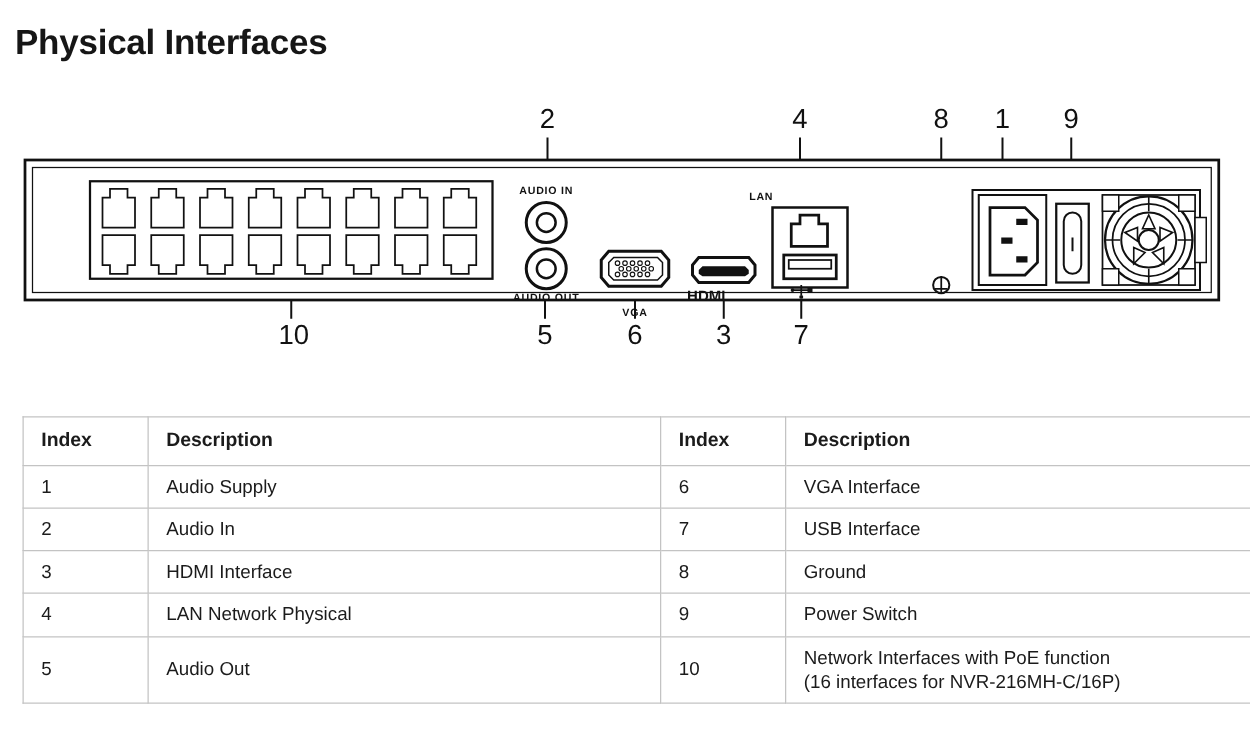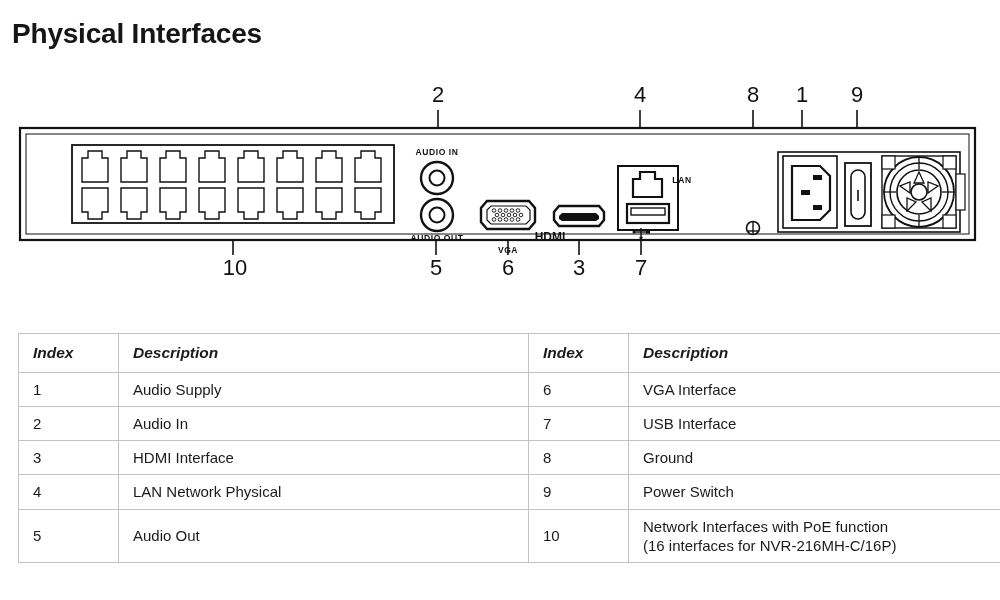--- a/index.html
+++ b/index.html
@@ -82,21 +82,20 @@
     vertical-align: middle;
     color: #1b1b1b;
     font-weight: normal;
     line-height: 1.28;
   }
   #legend-table th {
     font-weight: bold;
     font-size: 15.5px;
     padding-top: 9px;
     padding-bottom: 9px;
-    font-style: italic;
   }
   .col-index { width: 85px; }
   .col-desc  { width: 395px; }
   td.idx { font-weight: bold; }
   tr.tall td { padding-top: 6px; padding-bottom: 6px; }
   .desc-line { display: block; }
 </style>
 </head>
 <body>
 
@@ -264,22 +263,22 @@
           <rect x="943" y="145" width="13" height="13"></rect>
         </g>
         <rect x="956" y="104" width="9" height="36" fill="#ffffff" stroke="#111" stroke-width="1.2"></rect>
       </g>
     </g>
   </svg>
 
   <div class="plabel" style="left:437px; top:77px;">AUDIO IN</div>
   <div class="plabel" style="left:437px; top:163px;">AUDIO OUT</div>
   <div class="plabel" style="left:508px; top:175px;">VGA</div>
-  <div class="plabel hdmi" style="left:550px; top:160px;text-align:center;">HDMI</div>
-  <div class="plabel" style="left:682px; top:82px;margin-top:23px;">LAN</div>
+  <div class="plabel hdmi" style="left:565px; top:160px;text-align:center;">HDMI</div>
+  <div class="plabel" style="left:609px; top:82px;">LAN</div>
 
   <div class="callout" style="left:423px; top:12px;">2</div>
   <div class="callout" style="left:625px; top:12px;">4</div>
   <div class="callout" style="left:738px; top:12px;">8</div>
   <div class="callout" style="left:787px; top:12px;">1</div>
   <div class="callout" style="left:842px; top:12px;">9</div>
 
   <div class="callout" style="left:218px; top:185px; width:34px;">10</div>
   <div class="callout" style="left:421px; top:185px;">5</div>
   <div class="callout" style="left:493px; top:185px;">6</div>

